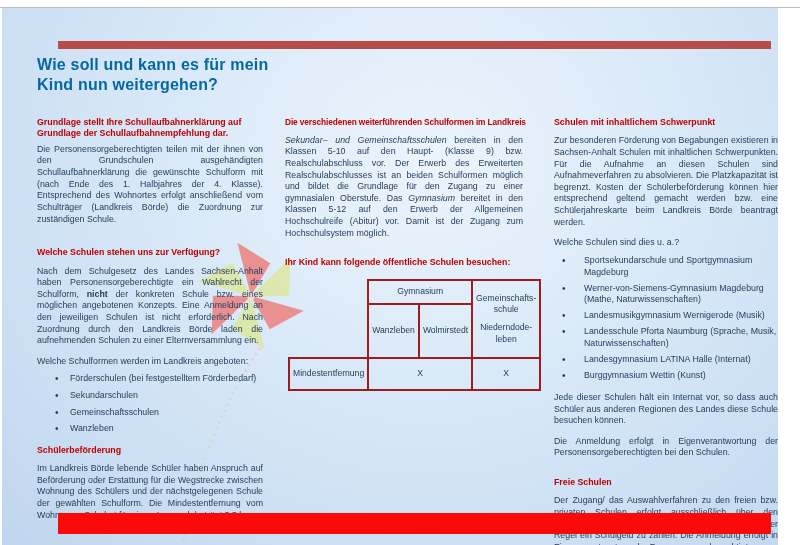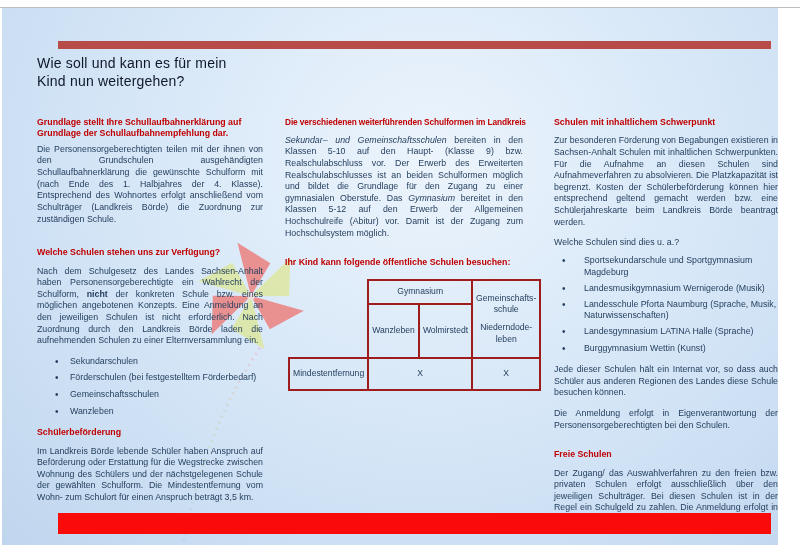--- a/index.html
+++ b/index.html
@@ -10,21 +10,21 @@
   }
   .sheet{
     position:absolute;left:2px;top:8px;width:776px;height:537px;
     background:radial-gradient(ellipse at 55% 28%, #ecf4fc 0%, #d8e8f8 45%, #c0d6ee 100%);
   }
   .topline{position:absolute;left:0;top:7px;width:800px;height:1px;background:#bcbcbc;}
   .bar-top{position:absolute;left:58px;top:41px;width:713px;height:8px;background:#b84c49;z-index:2;}
   .bar-bottom{position:absolute;left:58px;top:513px;width:713px;height:21px;background:#fb0a0a;z-index:3;}
   .title{
     position:absolute;left:37px;top:55px;z-index:2;
-    font-size:14px;font-weight:normal;color:#0f172a;line-height:1.25;letter-spacing:.2px;
+    font-size:16px;font-weight:bold;color:#0369a1;line-height:1.25;letter-spacing:.2px;
   }
   .col{position:absolute;top:99px;z-index:2;font-size:8.8px;color:#26405f;line-height:1.32;}
   .col-left{left:37px;width:226px;}
   .col-mid{left:285px;width:238px;}
   .col-right{left:554px;width:224px;}
   .col p{margin:0 0 9px 0;text-align:justify;}
   .h-red{color:#c00000;font-weight:bold;margin:15px 0 7px 0;font-size:8.8px;line-height:1.3;text-align:left;}
   .h-red.first{margin-top:18px;}
   .h-red.oneline{white-space:nowrap;font-size:8.3px;letter-spacing:-0.1px;}
   .lead{margin-bottom:4px;}
@@ -81,23 +81,24 @@
 <div class="title">
   <div>Wie soll und kann es für mein</div>
   <div>Kind nun weitergehen?</div>
 </div>
 
 <div class="col col-left">
   <div class="h-red first lead">Grundlage stellt Ihre Schullaufbahnerklärung auf Grundlage der Schullaufbahnempfehlung dar.</div>
   <p>Die Personensorgeberechtigten teilen mit der ihnen von den Grundschulen ausgehändigten Schullaufbahnerklärung die gewünschte Schulform mit (nach Ende des 1. Halbjahres der 4. Klasse). Entsprechend des Wohnortes erfolgt anschließend vom Schulträger (Landkreis Börde) die Zuordnung  zur zuständigen Schule.</p>
   <div class="h-red" style="margin-top:22px;">Welche Schulen stehen uns zur Verfügung?</div>
   <p><span>Nach dem Schulgesetz des Landes Sachsen-Anhalt haben Personensorgeberechtigte ein Wahlrecht der Schulform, </span><span class="bd">nicht</span><span> der konkreten Schule bzw. eines möglichen angebotenen Konzepts. Eine Anmeldung an den jeweiligen Schulen ist nicht erforderlich. Nach Zuordnung durch den Landkreis Börde laden die aufnehmenden Schulen zu einer Elternversammlung ein.</span></p>
+  <p style="margin-bottom:4px;">Welche Schulformen werden im Landkreis angeboten:</p>
   <ul class="blist">
+    <li>Förderschulen (bei festgestelltem Förderbedarf)</li>
     <li>Sekundarschulen</li>
-    <li>Förderschulen (bei festgestelltem Förderbedarf)</li>
     <li>Gemeinschaftsschulen</li>
     <li>Wanzleben</li>
   </ul>
   <div class="h-red" style="margin-top:4px;">Schülerbeförderung</div>
   <p>Im Landkreis Börde lebende Schüler haben Anspruch auf Beförderung oder Erstattung für die Wegstrecke zwischen Wohnung des Schülers und der nächstgelegenen Schule der gewählten Schulform. Die Mindestentfernung vom Wohn- zum Schulort für einen Anspruch beträgt 3,5 km.</p>
 </div>
 
 <div class="col col-mid">
   <div class="h-red first oneline">Die verschiedenen weiterführenden Schulformen im Landkreis</div>
   <p><span class="it">Sekundar– und Gemeinschaftsschulen</span><span> bereiten in den Klassen 5-10 auf den Haupt- (Klasse 9) bzw. Realschulabschluss vor. Der Erwerb des Erweiterten Realschulabschlusses ist an beiden Schulformen möglich und bildet die Grundlage für den Zugang zu einer gymnasialen Oberstufe. Das </span><span class="it">Gymnasium</span><span> bereitet in den Klassen 5-12 auf den Erwerb der Allgemeinen Hochschulreife (Abitur) vor. Damit ist der Zugang zum Hochschulsystem möglich.</span></p>
@@ -127,23 +128,24 @@
     </table>
 
 </div>
 
 <div class="col col-right">
   <div class="h-red first">Schulen mit inhaltlichem Schwerpunkt</div>
   <p>Zur besonderen Förderung von Begabungen existieren in Sachsen-Anhalt Schulen mit inhaltlichen Schwerpunkten. Für die Aufnahme an diesen Schulen sind Aufnahmeverfahren zu absolvieren. Die Platzkapazität ist begrenzt. Kosten der Schülerbeförderung können hier entsprechend geltend gemacht werden bzw. eine Schülerjahreskarte beim Landkreis Börde beantragt werden.</p>
   <p style="margin-bottom:4px;">Welche Schulen sind dies u. a.?</p>
   <ul class="blist blist-wide">
     <li>Sportsekundarschule und Sportgymnasium Magdeburg</li>
+    <li>Werner-von-Siemens-Gymnasium Magdeburg (Mathe, Naturwissenschaften)</li>
     <li>Landesmusikgymnasium Wernigerode (Musik)</li>
     <li>Landesschule Pforta Naumburg (Sprache, Musik, Naturwissenschaften)</li>
-    <li>Landesgymnasium LATINA Halle (Sprache)</li>
+    <li>Landesgymnasium LATINA Halle (Internat)</li>
     <li>Burggymnasium Wettin (Kunst)</li>
   </ul>
   <p>Jede dieser Schulen hält ein Internat vor, so dass auch Schüler aus anderen Regionen des Landes diese Schule besuchen können.</p>
   <p>Die Anmeldung erfolgt in Eigenverantwortung der Personensorgeberechtigten bei den Schulen.</p>
   <div class="h-red" style="margin-top:18px;">Freie Schulen</div>
   <p>Der Zugang/ das Auswahlverfahren zu den freien bzw. privaten Schulen erfolgt ausschließlich über den jeweiligen Schulträger. Bei diesen Schulen ist in der Regel ein Schulgeld zu zahlen. Die Anmeldung erfolgt in Eigenverantwortung der Personensorgeberechtigten.</p>
 </div>
 
 <div class="bar-bottom"></div>
 

